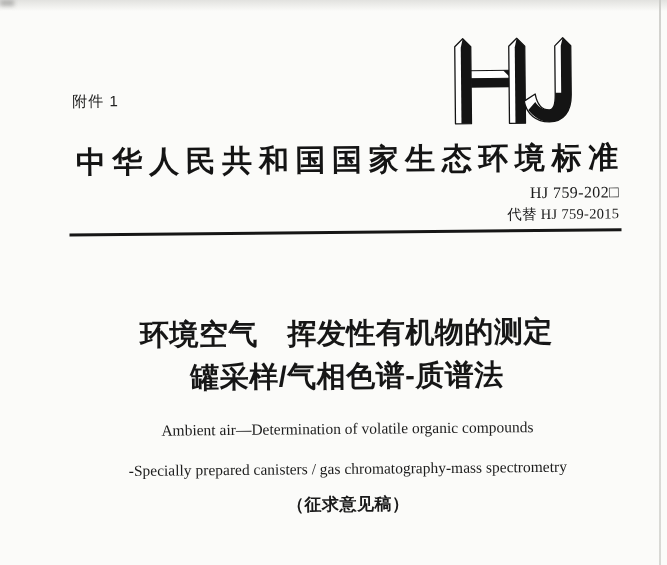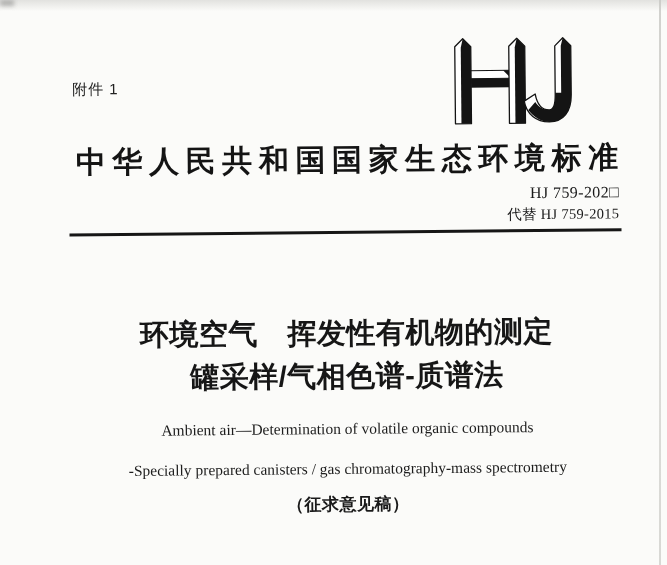--- a/index.html
+++ b/index.html
@@ -27,21 +27,21 @@
     background:linear-gradient(180deg,#c9c9c5,#d8d8d4 40%,#d2d2ce);
     opacity:.85;
   }
   
   .content{
     position:absolute;inset:0;
     transform:rotate(-0.55deg);
     transform-origin:50% 50%;
   }
   .attachment{
-    position:absolute;left:74px;top:78px;
+    position:absolute;left:74px;top:90px;
     font-family:"Liberation Sans", sans-serif;
     font-size:15px;letter-spacing:1px;color:#222;
   }
   .hj-logo{
     position:absolute;left:453px;top:39px;width:139px;height:88px;
   }
   .standard-name{
     position:absolute;left:77px;top:143px;
     font-family:"Liberation Serif", serif;
     font-weight:bold;font-size:30px;line-height:34px;

